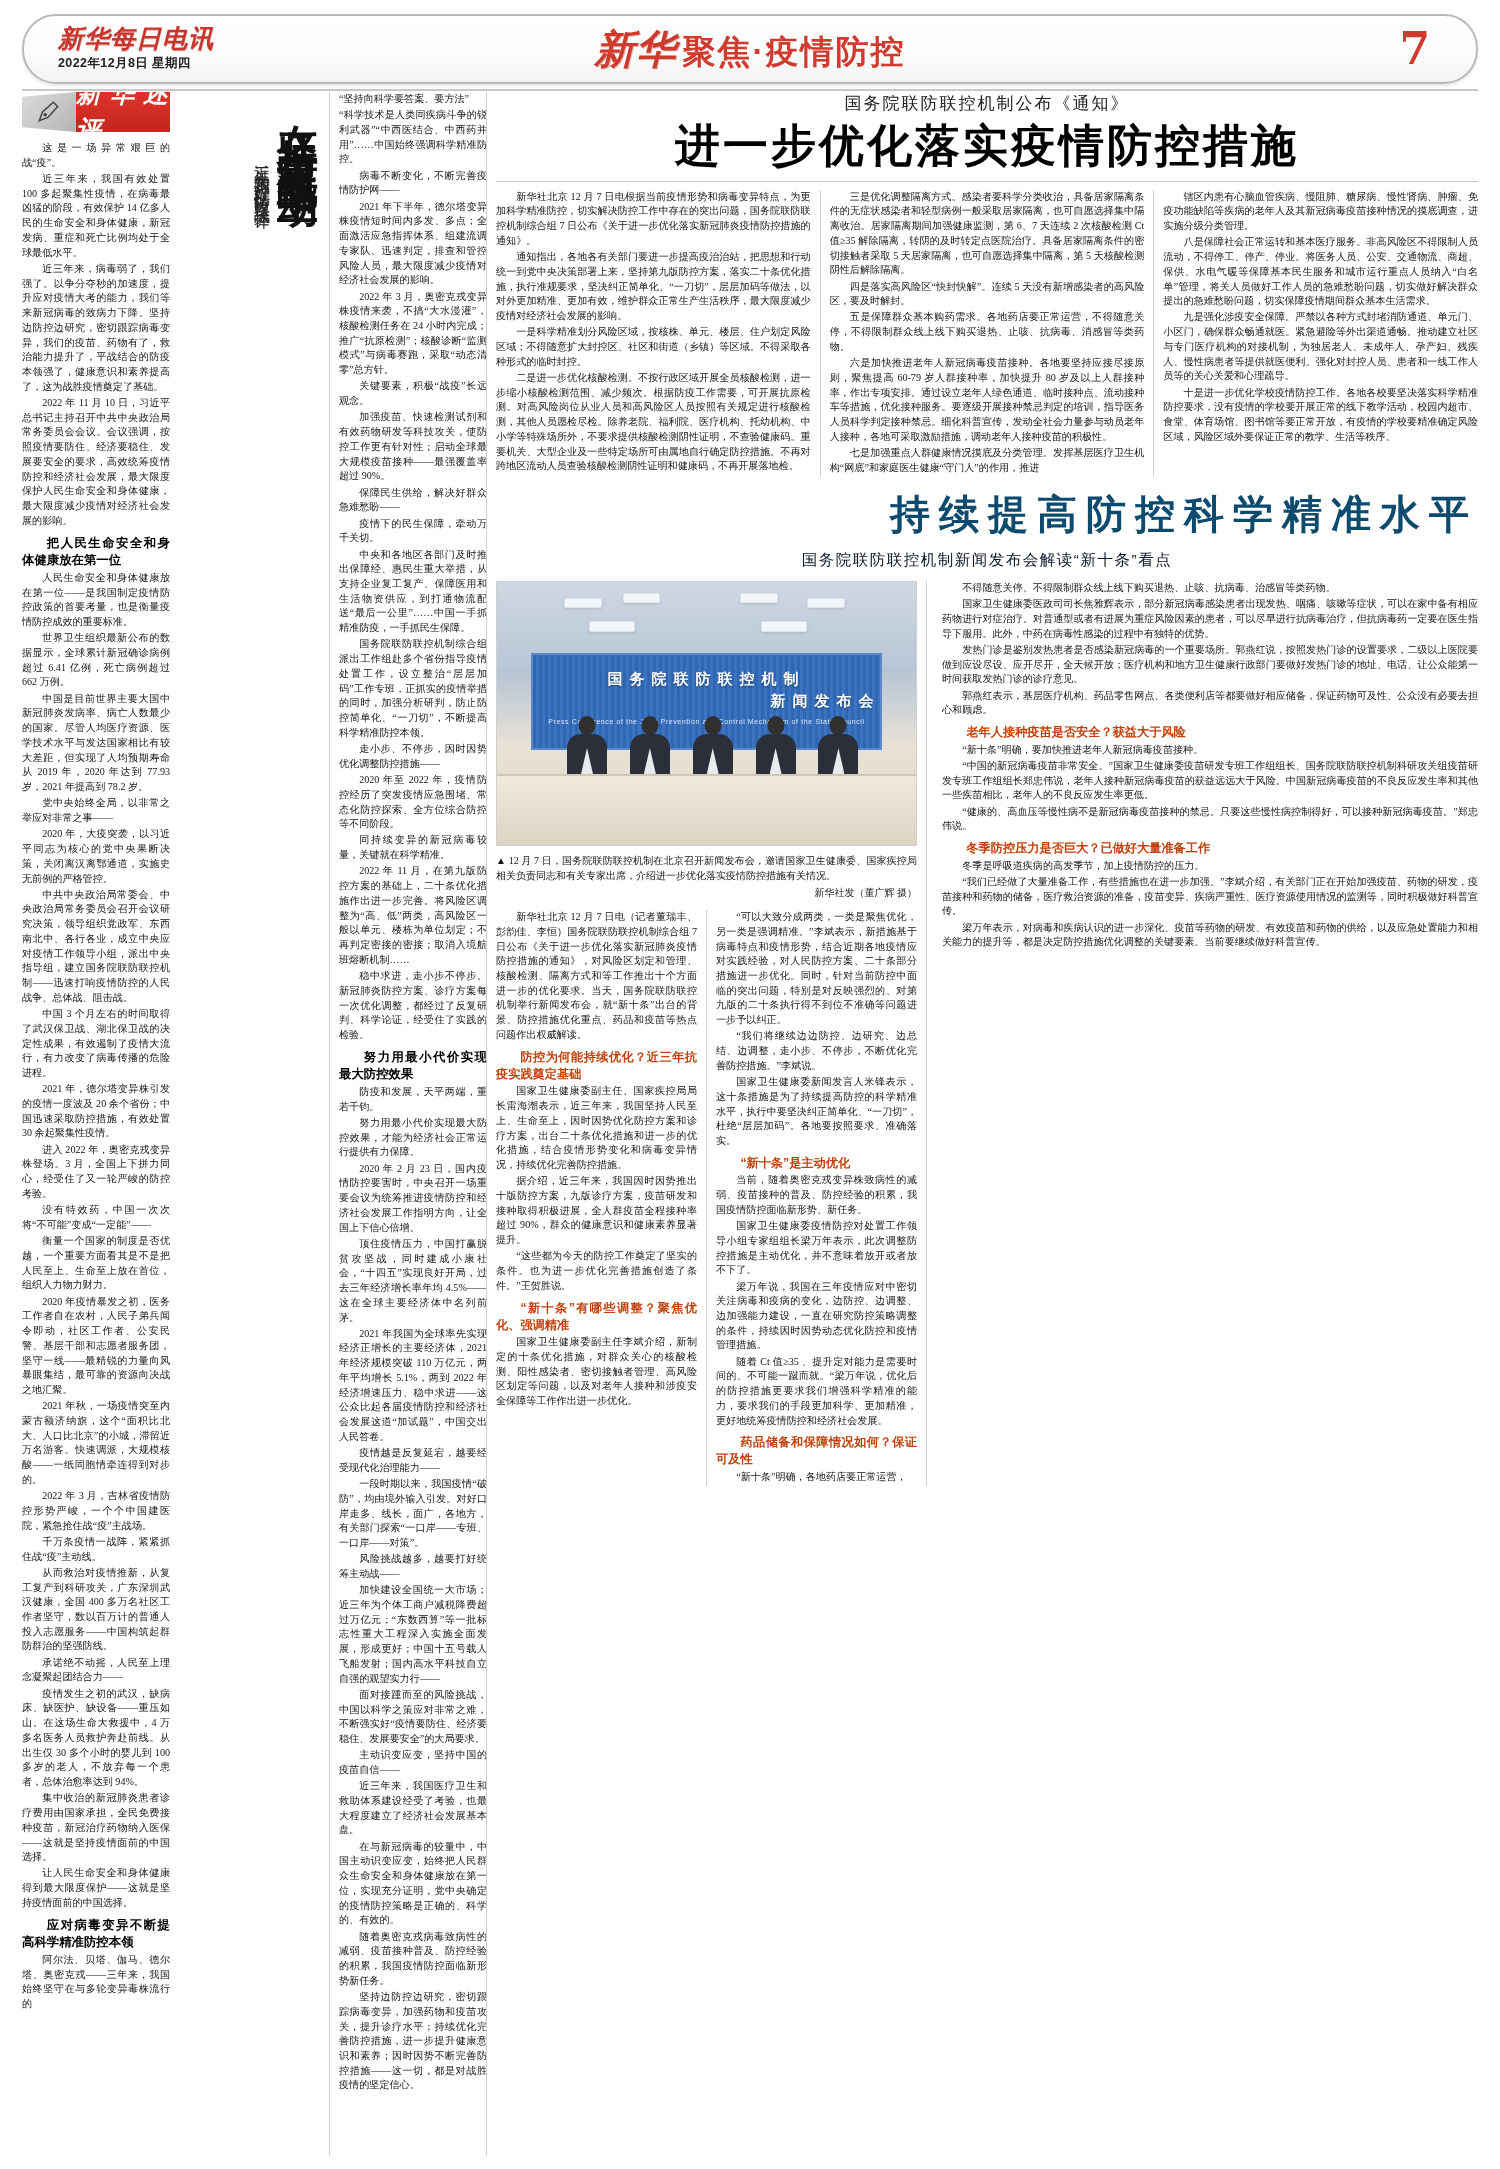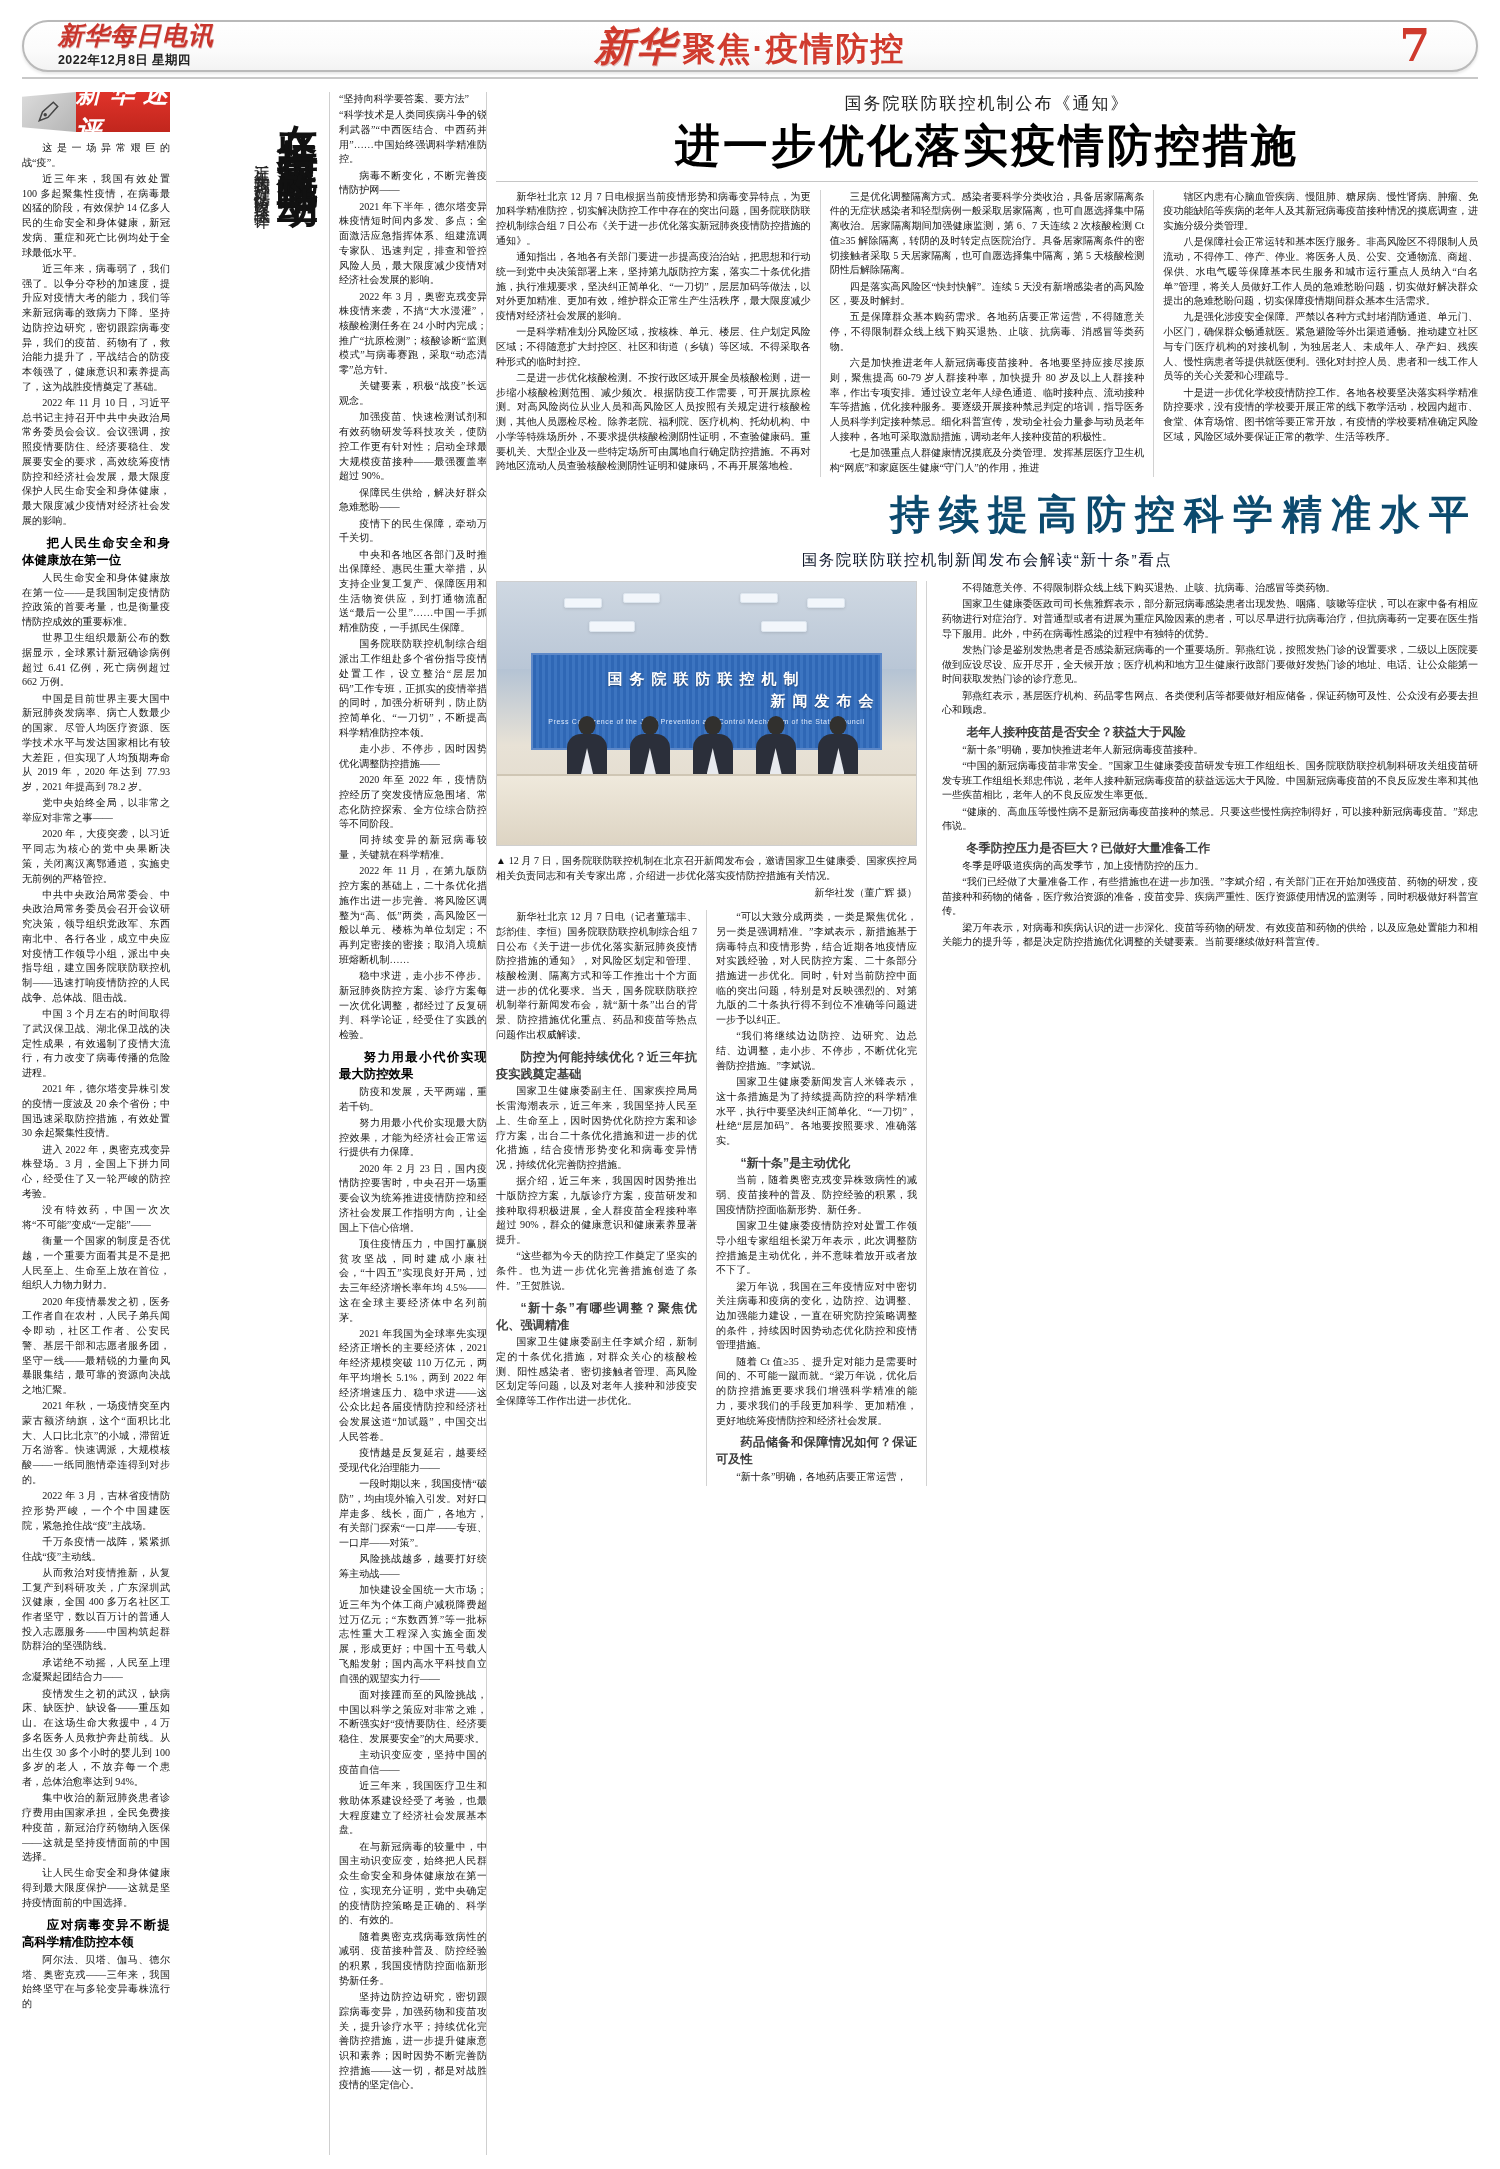--- a/index.html
+++ b/index.html
@@ -8,22 +8,22 @@
     background: #ffffff;
     font-family: "Liberation Serif", "DejaVu Serif", serif;
     color: #1a1a1a;
     overflow: hidden;
     position: relative;
   }
 
   
   .masthead {
     position: relative;
-    margin: 20px 22px 0 22px;
-    height: 52px;
+    margin: 14px 22px 0 22px;
+    height: 70px;
     border: 2px solid #b9b9b9;
     border-radius: 34px;
     background: linear-gradient(180deg,#ffffff 0%,#fbfbfb 60%,#f3f3f3 100%);
     display: flex;
     align-items: center;
     box-shadow: 0 2px 3px rgba(0,0,0,.10);
   }
   .mh-left { padding-left: 34px; display: flex; flex-direction: column; gap: 2px; }
   .mh-logo {
     font-family: "DejaVu Serif", serif;
@@ -269,21 +269,21 @@
   .f2-cols .col:last-child { padding-right: 0; }
   .f2-cols .col + .col { border-left: 1px solid #d2d2d2; }
 
   .bot-split { display:flex; }
   .bot-left { width: 430px; flex:none; padding-right: 9px; }
   .bot-right { flex:1; display:flex; }
 
   .inline-sub {
     font-family:"Liberation Sans",sans-serif;
     font-weight:bold; font-size:12.2px; line-height:1.4;
-    text-indent:0; margin:6px 0 3px 0; color:#404040;
+    text-indent:0; margin:6px 0 3px 0; color:#c2410c;
   }
 </style>
 </head>
 <body>
 
 <div class="masthead">
   <div class="mh-left">
     <div class="mh-logo">新华每日电讯</div>
     <div class="mh-date">2022年12月8日 星期四</div>
   </div>

